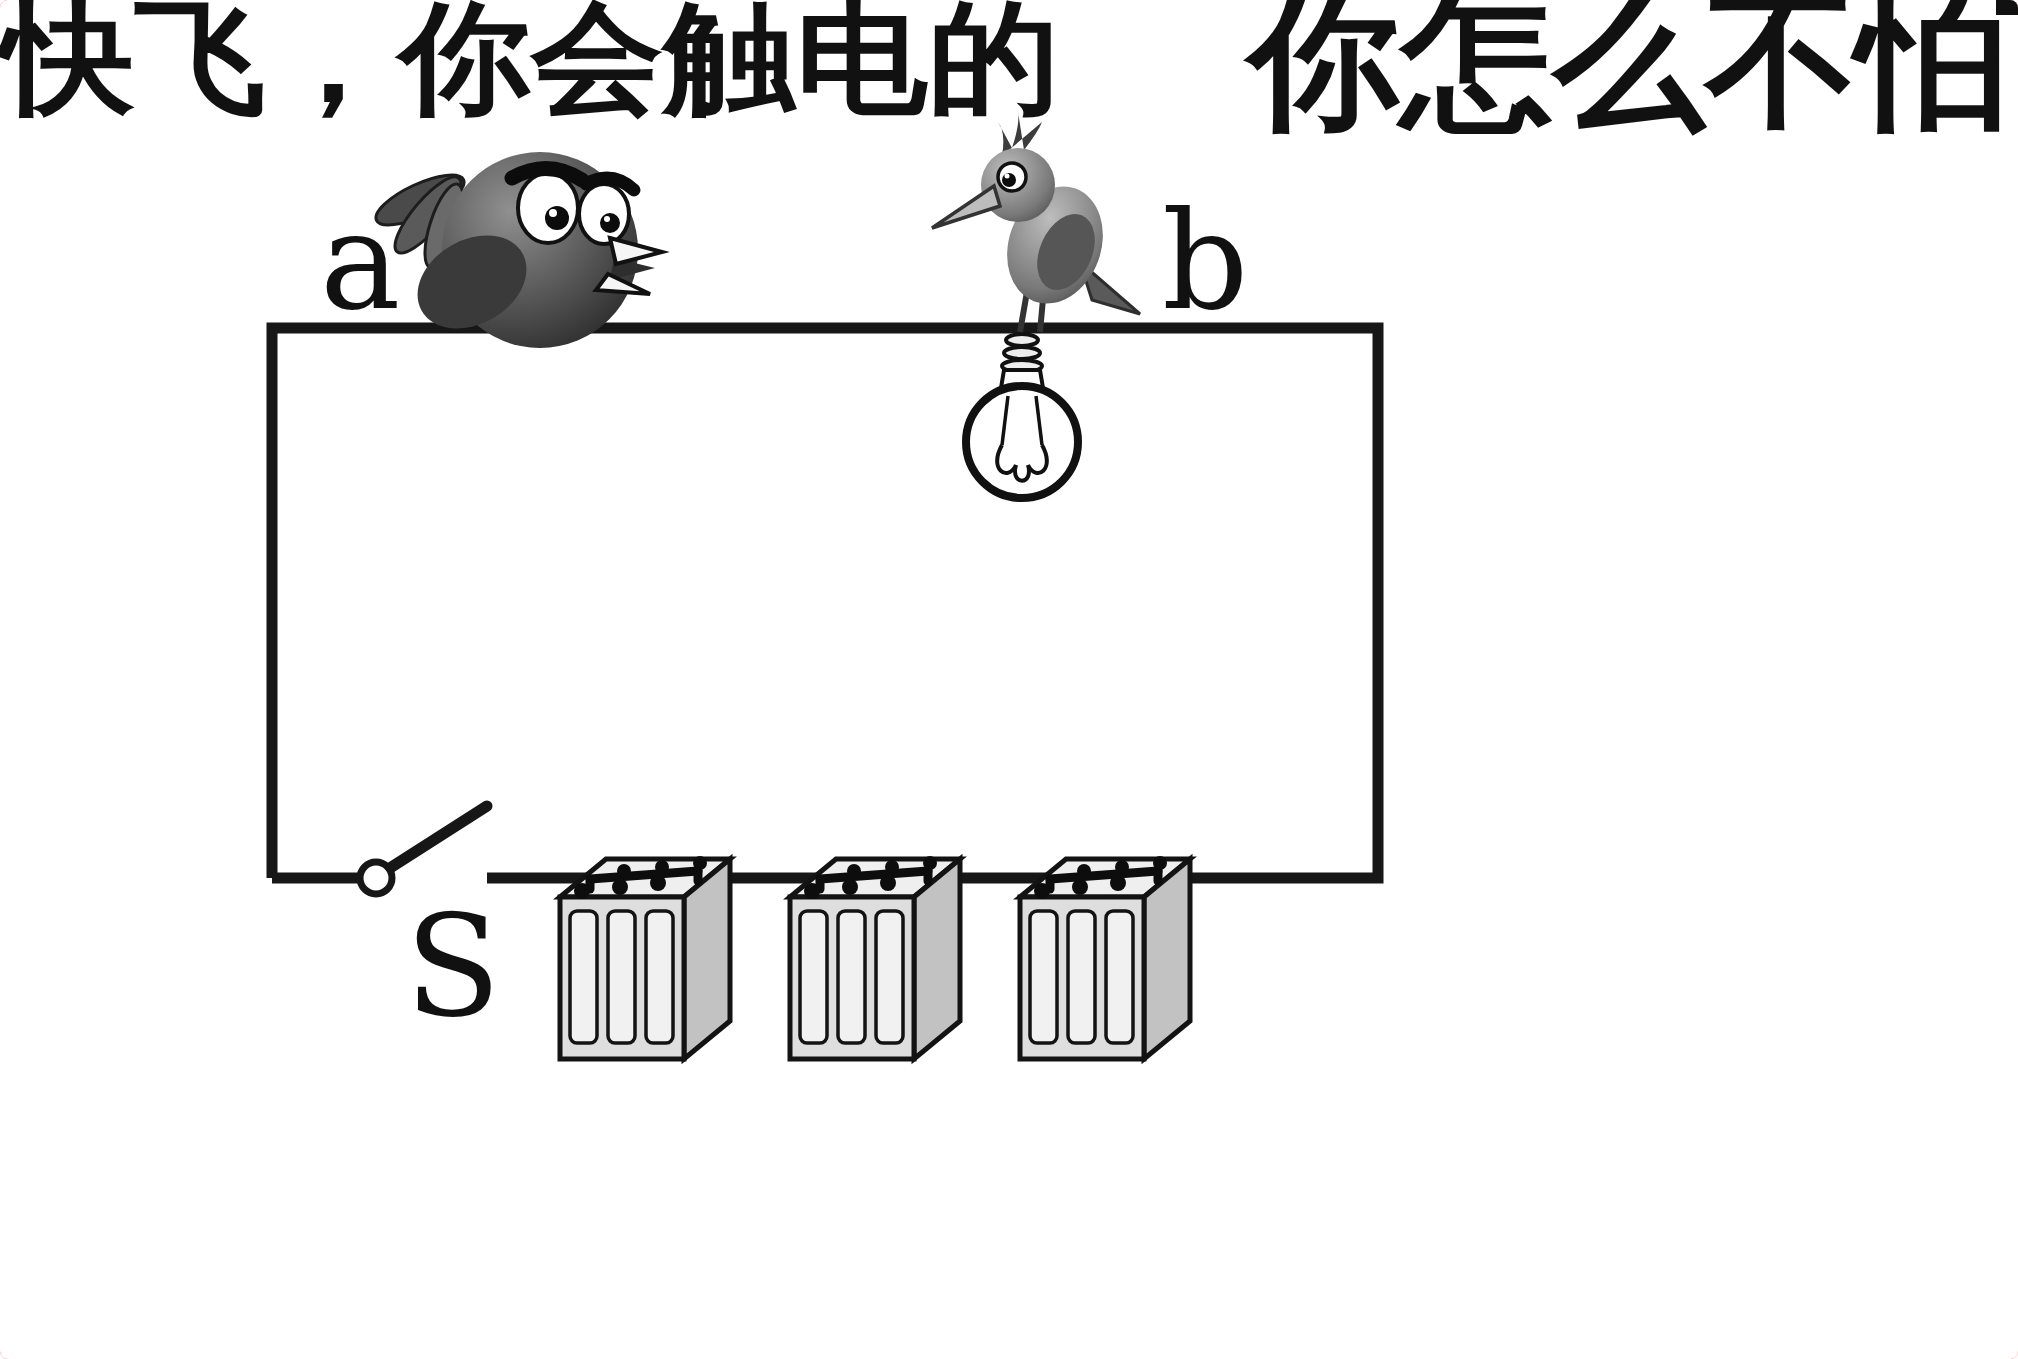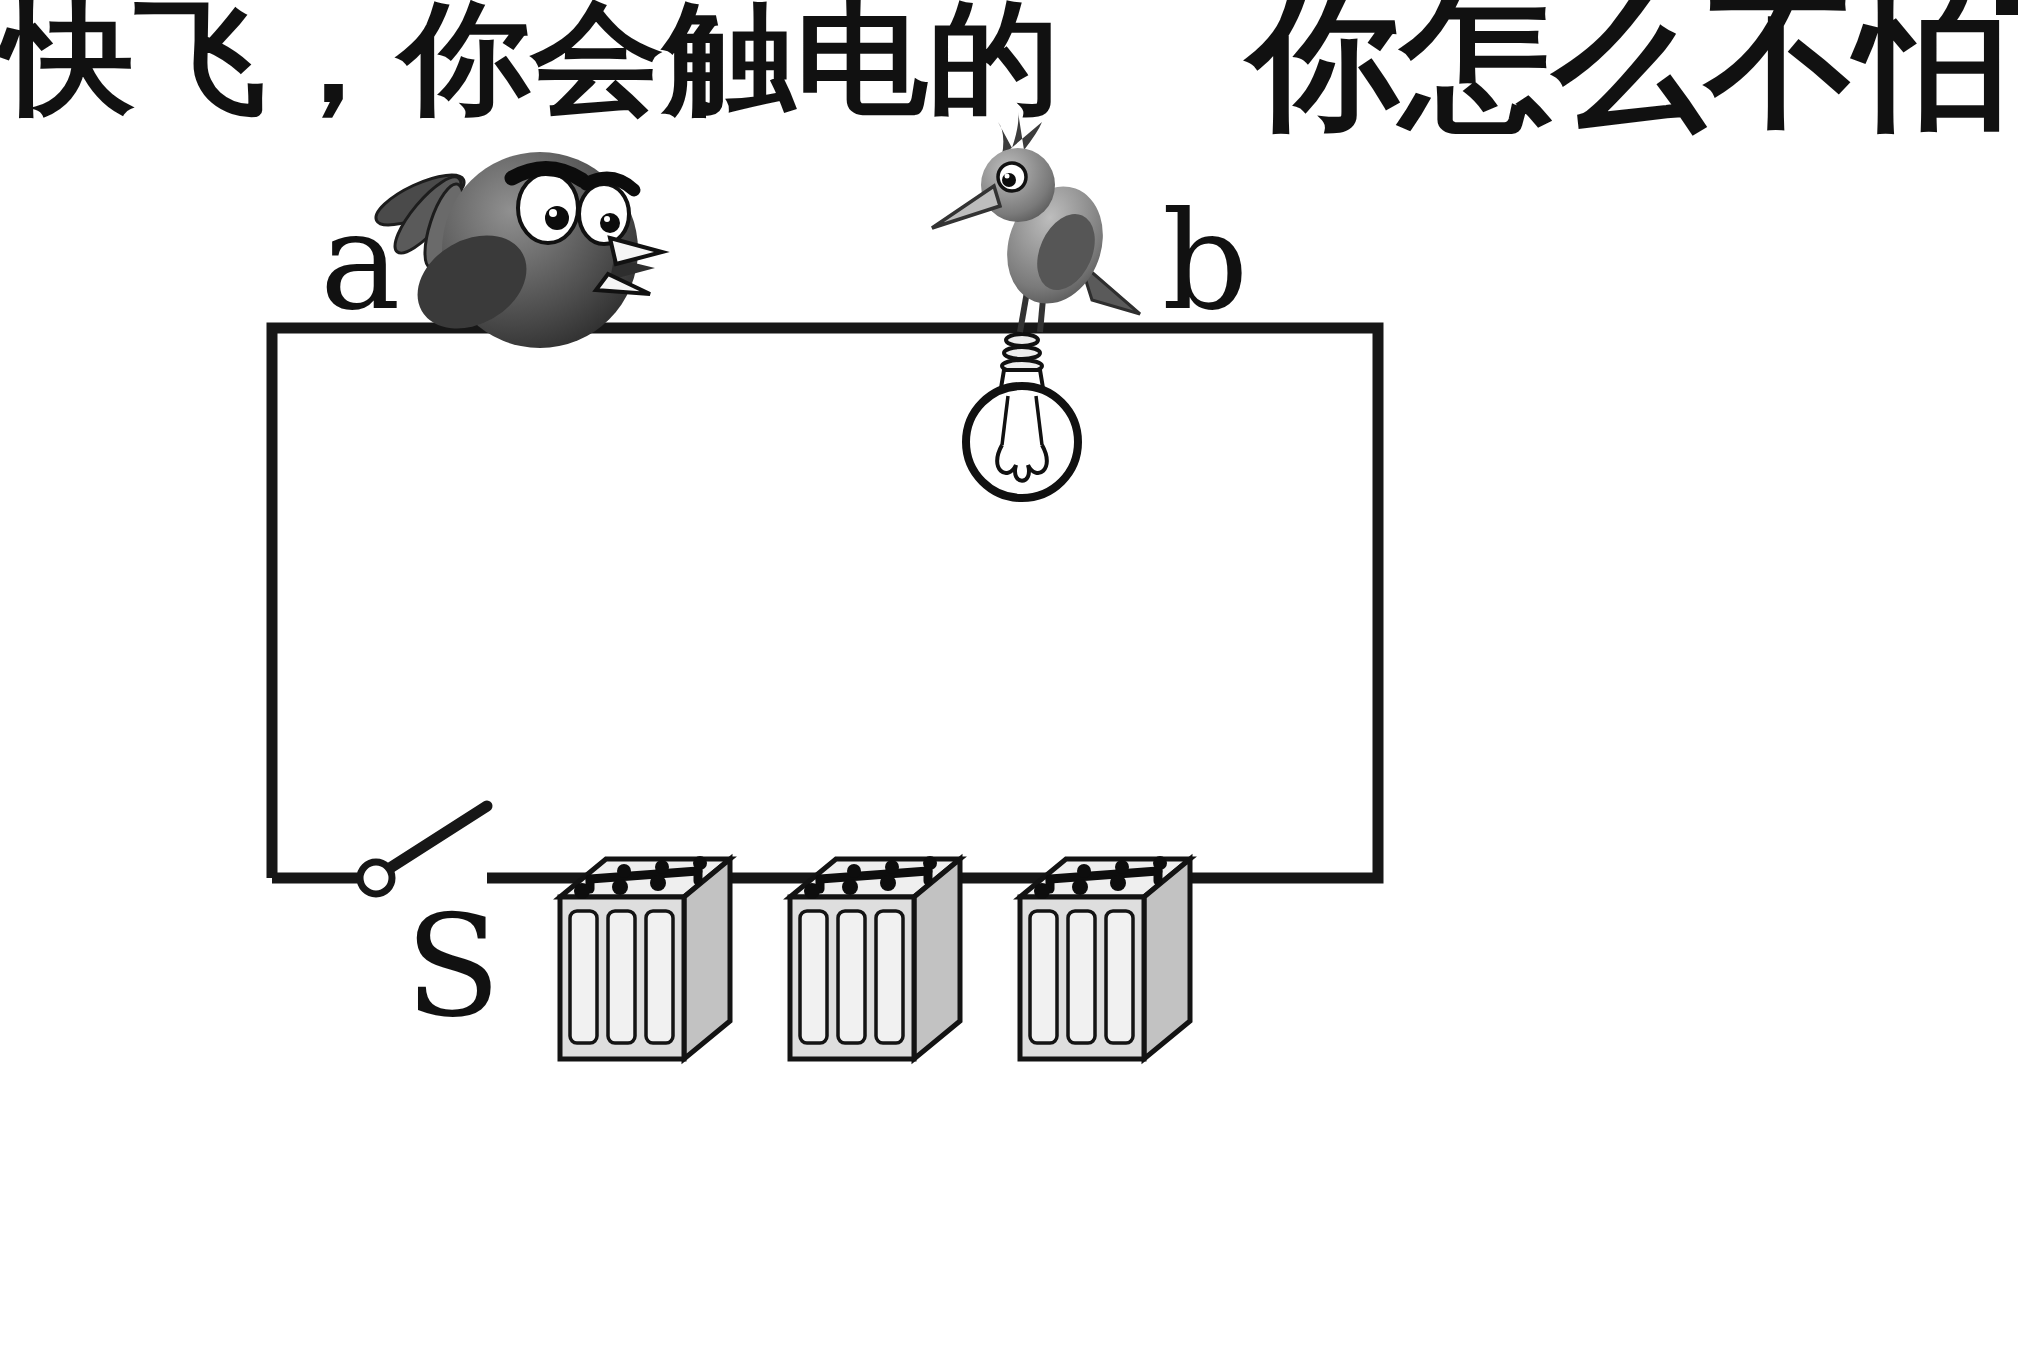--- a/index.html
+++ b/index.html
@@ -5,20 +5,21 @@
   html, body {
     margin: 0; padding: 0;
     background: #ffffff;
   }
   .stage {
     position: relative;
     width: 2018px;
     height: 1359px;
     background: #ef4444;
     overflow: hidden;
+    border-radius: 8px;
   }
   svg { display: block; }
   text {
     font-family: "DejaVu Serif", "Liberation Serif", serif;
     fill: #111111;
   }
   .speech { font-weight: bold; }
   .wire { stroke: #171717; stroke-width: 11; fill: none; }
   .bat-top   { fill: #efefef; stroke: #131313; stroke-width: 5; }
   .bat-side  { fill: #c2c2c2; stroke: #131313; stroke-width: 5; }

